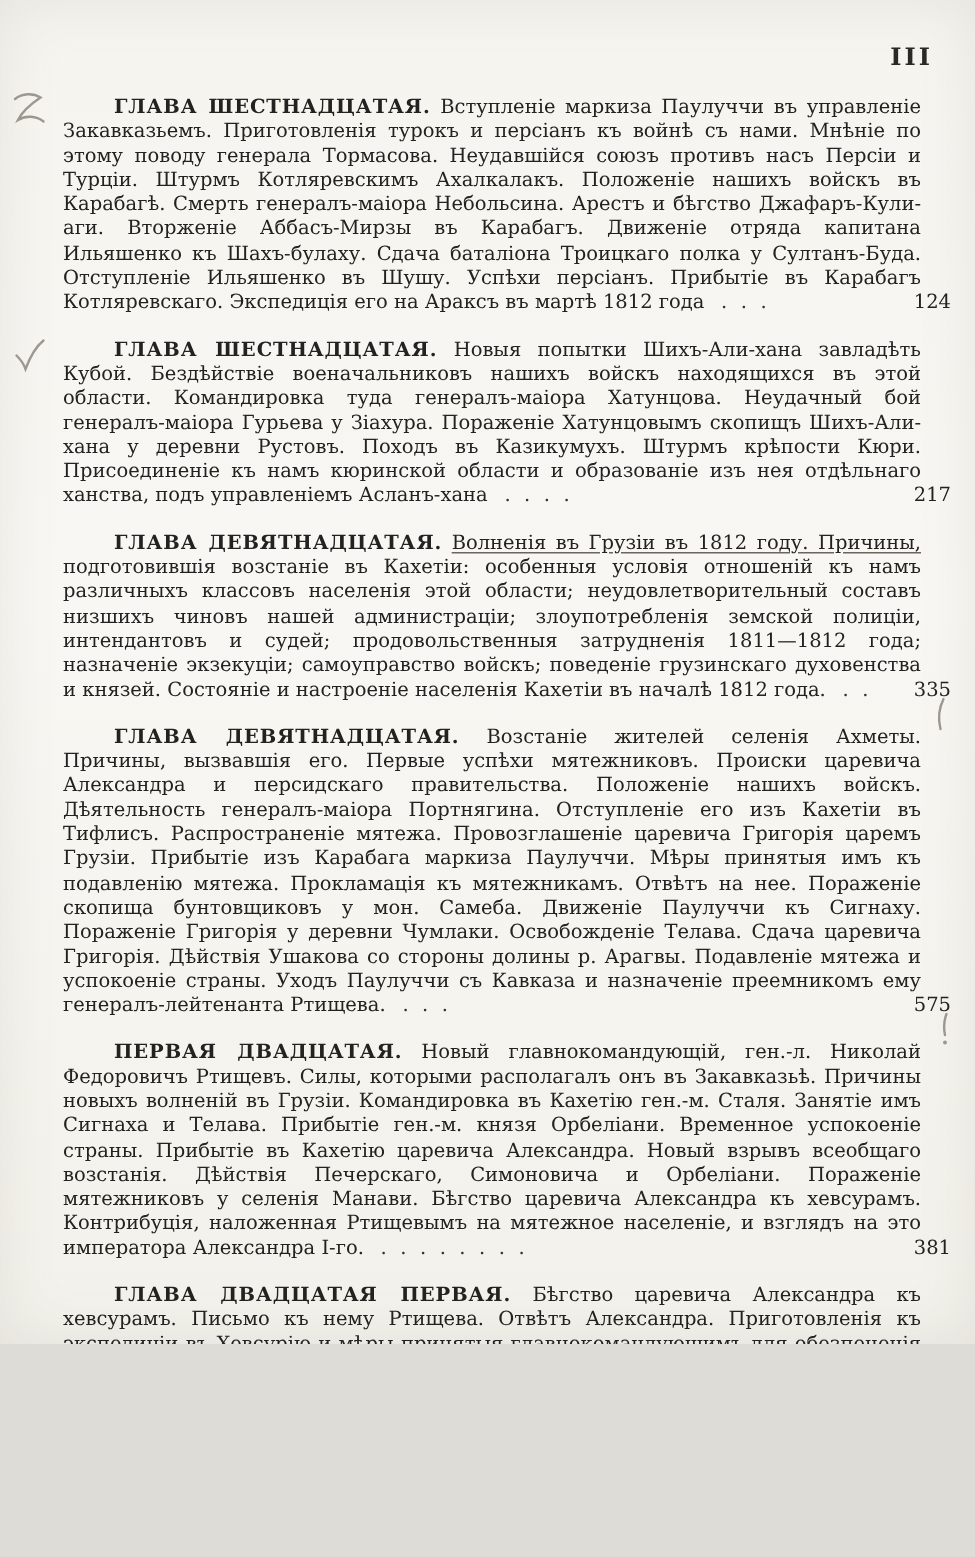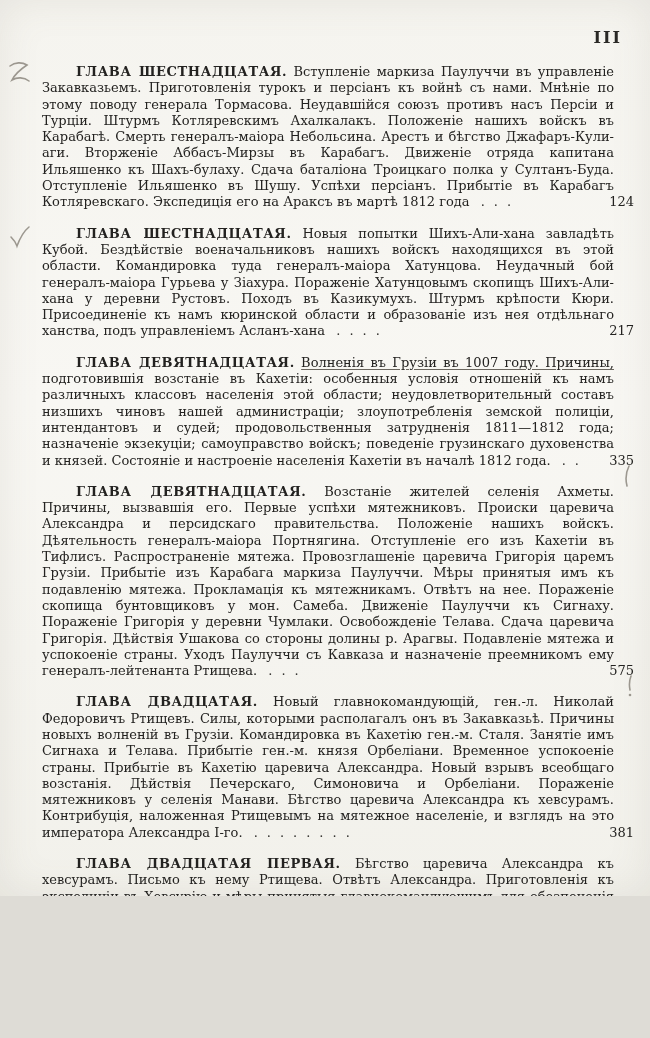--- a/index.html
+++ b/index.html
@@ -70,21 +70,21 @@
           </svg>
       </span>
       <span class="head">ГЛАВА ШЕСТНАДЦАТАЯ.</span>
       <span>Новыя попытки Шихъ-Али-хана завладѣть Кубой. Бездѣйствіе военачальниковъ нашихъ войскъ находящихся въ этой области. Командировка туда генералъ-маіора Хатунцова. Неудачный бой генералъ-маіора Гурьева у Зіахура. Пораженіе Хатунцовымъ скопищъ Шихъ-Али-хана у деревни Рустовъ. Походъ въ Казикумухъ. Штурмъ крѣпости Кюри. Присоединеніе къ намъ кюринской области и образованіе изъ нея отдѣльнаго ханства, подъ управленіемъ Асланъ-хана</span>
       <span class="leaders">....</span>
       <span class="pagenum">217</span>
     </p>
 
     <p class="entry chapter">
       <span class="head">ГЛАВА ДЕВЯТНАДЦАТАЯ.</span>
-      <span class="lead">Волненія въ Грузіи въ 1007 году. Причины,</span>
+      <span class="lead">Волненія въ Грузіи въ 1812 году. Причины,</span>
       <span>подготовившія возстаніе въ Кахетіи: особенныя условія отношеній къ намъ различныхъ классовъ населенія этой области; неудовлетворительный составъ низшихъ чиновъ нашей администраціи; злоупотребленія земской полиціи, интендантовъ и судей; продовольственныя затрудненія 1811—1812 года; назначеніе экзекуціи; самоуправство войскъ; поведеніе грузинскаго духовенства и князей. Состояніе и настроеніе населенія Кахетіи въ началѣ 1812 года.</span>
       <span class="leaders">..</span>
       <span class="pagenum">335</span>
       <span class="mark mark-right1">
         <svg width="10" height="24" viewBox="0 0 10 24">
             <path d="M7 1 C4 7 3 13 5 21" fill="none" stroke="#8d887f" stroke-width="1.6" stroke-linecap="round"></path>
           </svg>
       </span>
     </p>
 
@@ -95,21 +95,21 @@
       <span class="pagenum">575</span>
       <span class="mark mark-right2">
         <svg width="10" height="24" viewBox="0 0 10 24">
             <path d="M5 1 C3 6 3 10 4 15" fill="none" stroke="#8d887f" stroke-width="1.6" stroke-linecap="round"></path>
             <circle cx="4" cy="20" r="1.3" fill="#8d887f"></circle>
           </svg>
       </span>
     </p>
 
     <p class="entry chapter">
-      <span class="head">ГЛАВА ДВАДЦАТАЯ.</span>
+      <span class="head">ПЕРВАЯ ДВАДЦАТАЯ.</span>
       <span>Новый главнокомандующій, ген.-л. Николай Федоровичъ Ртищевъ. Силы, которыми располагалъ онъ въ Закавказьѣ. Причины новыхъ волненій въ Грузіи. Командировка въ Кахетію ген.-м. Сталя. Занятіе имъ Сигнаха и Телава. Прибытіе ген.-м. князя Орбеліани. Временное успокоеніе страны. Прибытіе въ Кахетію царевича Александра. Новый взрывъ всеобщаго возстанія. Дѣйствія Печерскаго, Симоновича и Орбеліани. Пораженіе мятежниковъ у селенія Манави. Бѣгство царевича Александра къ хевсурамъ. Контрибуція, наложенная Ртищевымъ на мятежное населеніе, и взглядъ на это императора Александра I-го.</span>
       <span class="leaders">........</span>
       <span class="pagenum">381</span>
     </p>
 
     <p class="entry chapter">
       <span class="head">ГЛАВА ДВАДЦАТАЯ ПЕРВАЯ.</span>
       <span>Бѣгство царевича Александра къ хевсурамъ. Письмо къ нему Ртищева. Отвѣтъ Александра. Приготовленія къ экспедиціи въ Хевсурію и мѣры принятыя главнокомандующимъ для обезпеченія успѣха. Движеніе колоннъ Симоновича, Сталя, Тихановскаго и Казбека. Соединеніе всѣхъ колоннъ у сел. Лабиисъ-кари. Движеніе внизъ по Аргуни къ сел. Шатиль. Занятіе послѣдняго. Экспедиція Тихановскаго въ землю кистинъ. Обратное движеніе отряда Симоновича. Карательная экспедиція въ ущелья Хевсуріи. Возвращеніе отряда въ Кахетію и роспускъ его. Результаты хевсурскаго похода. Внезапная смерть Симоновича.</span>
       
       

